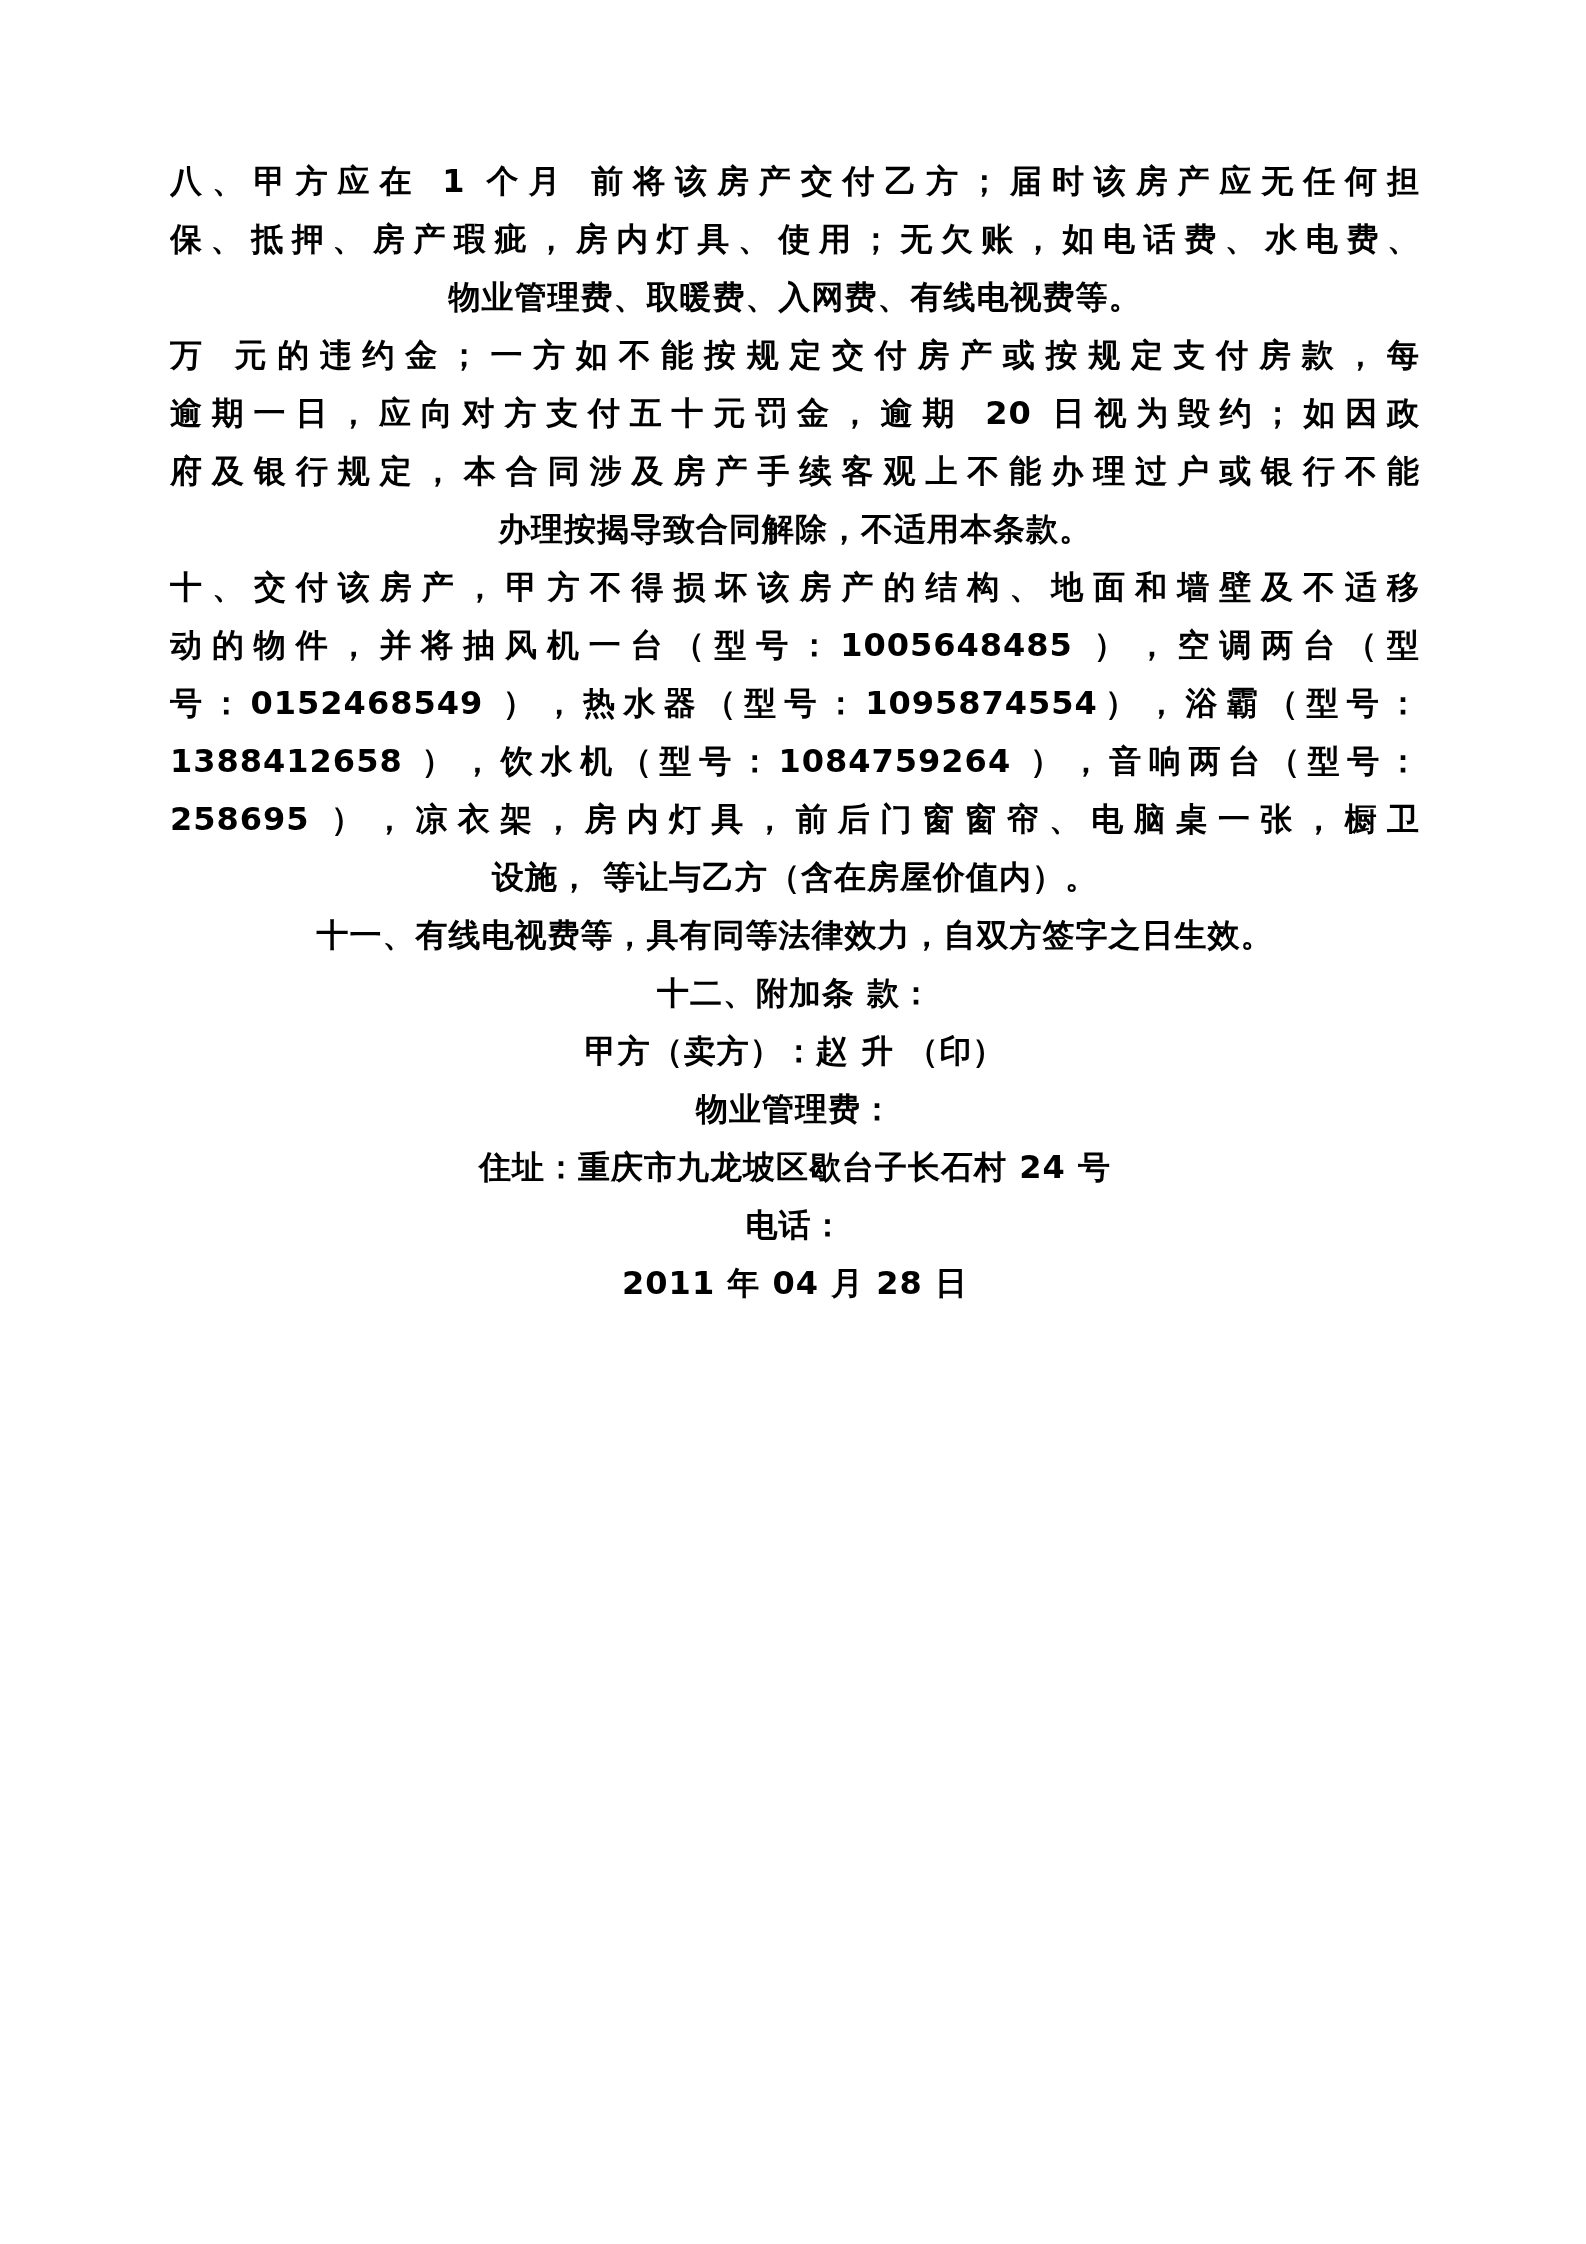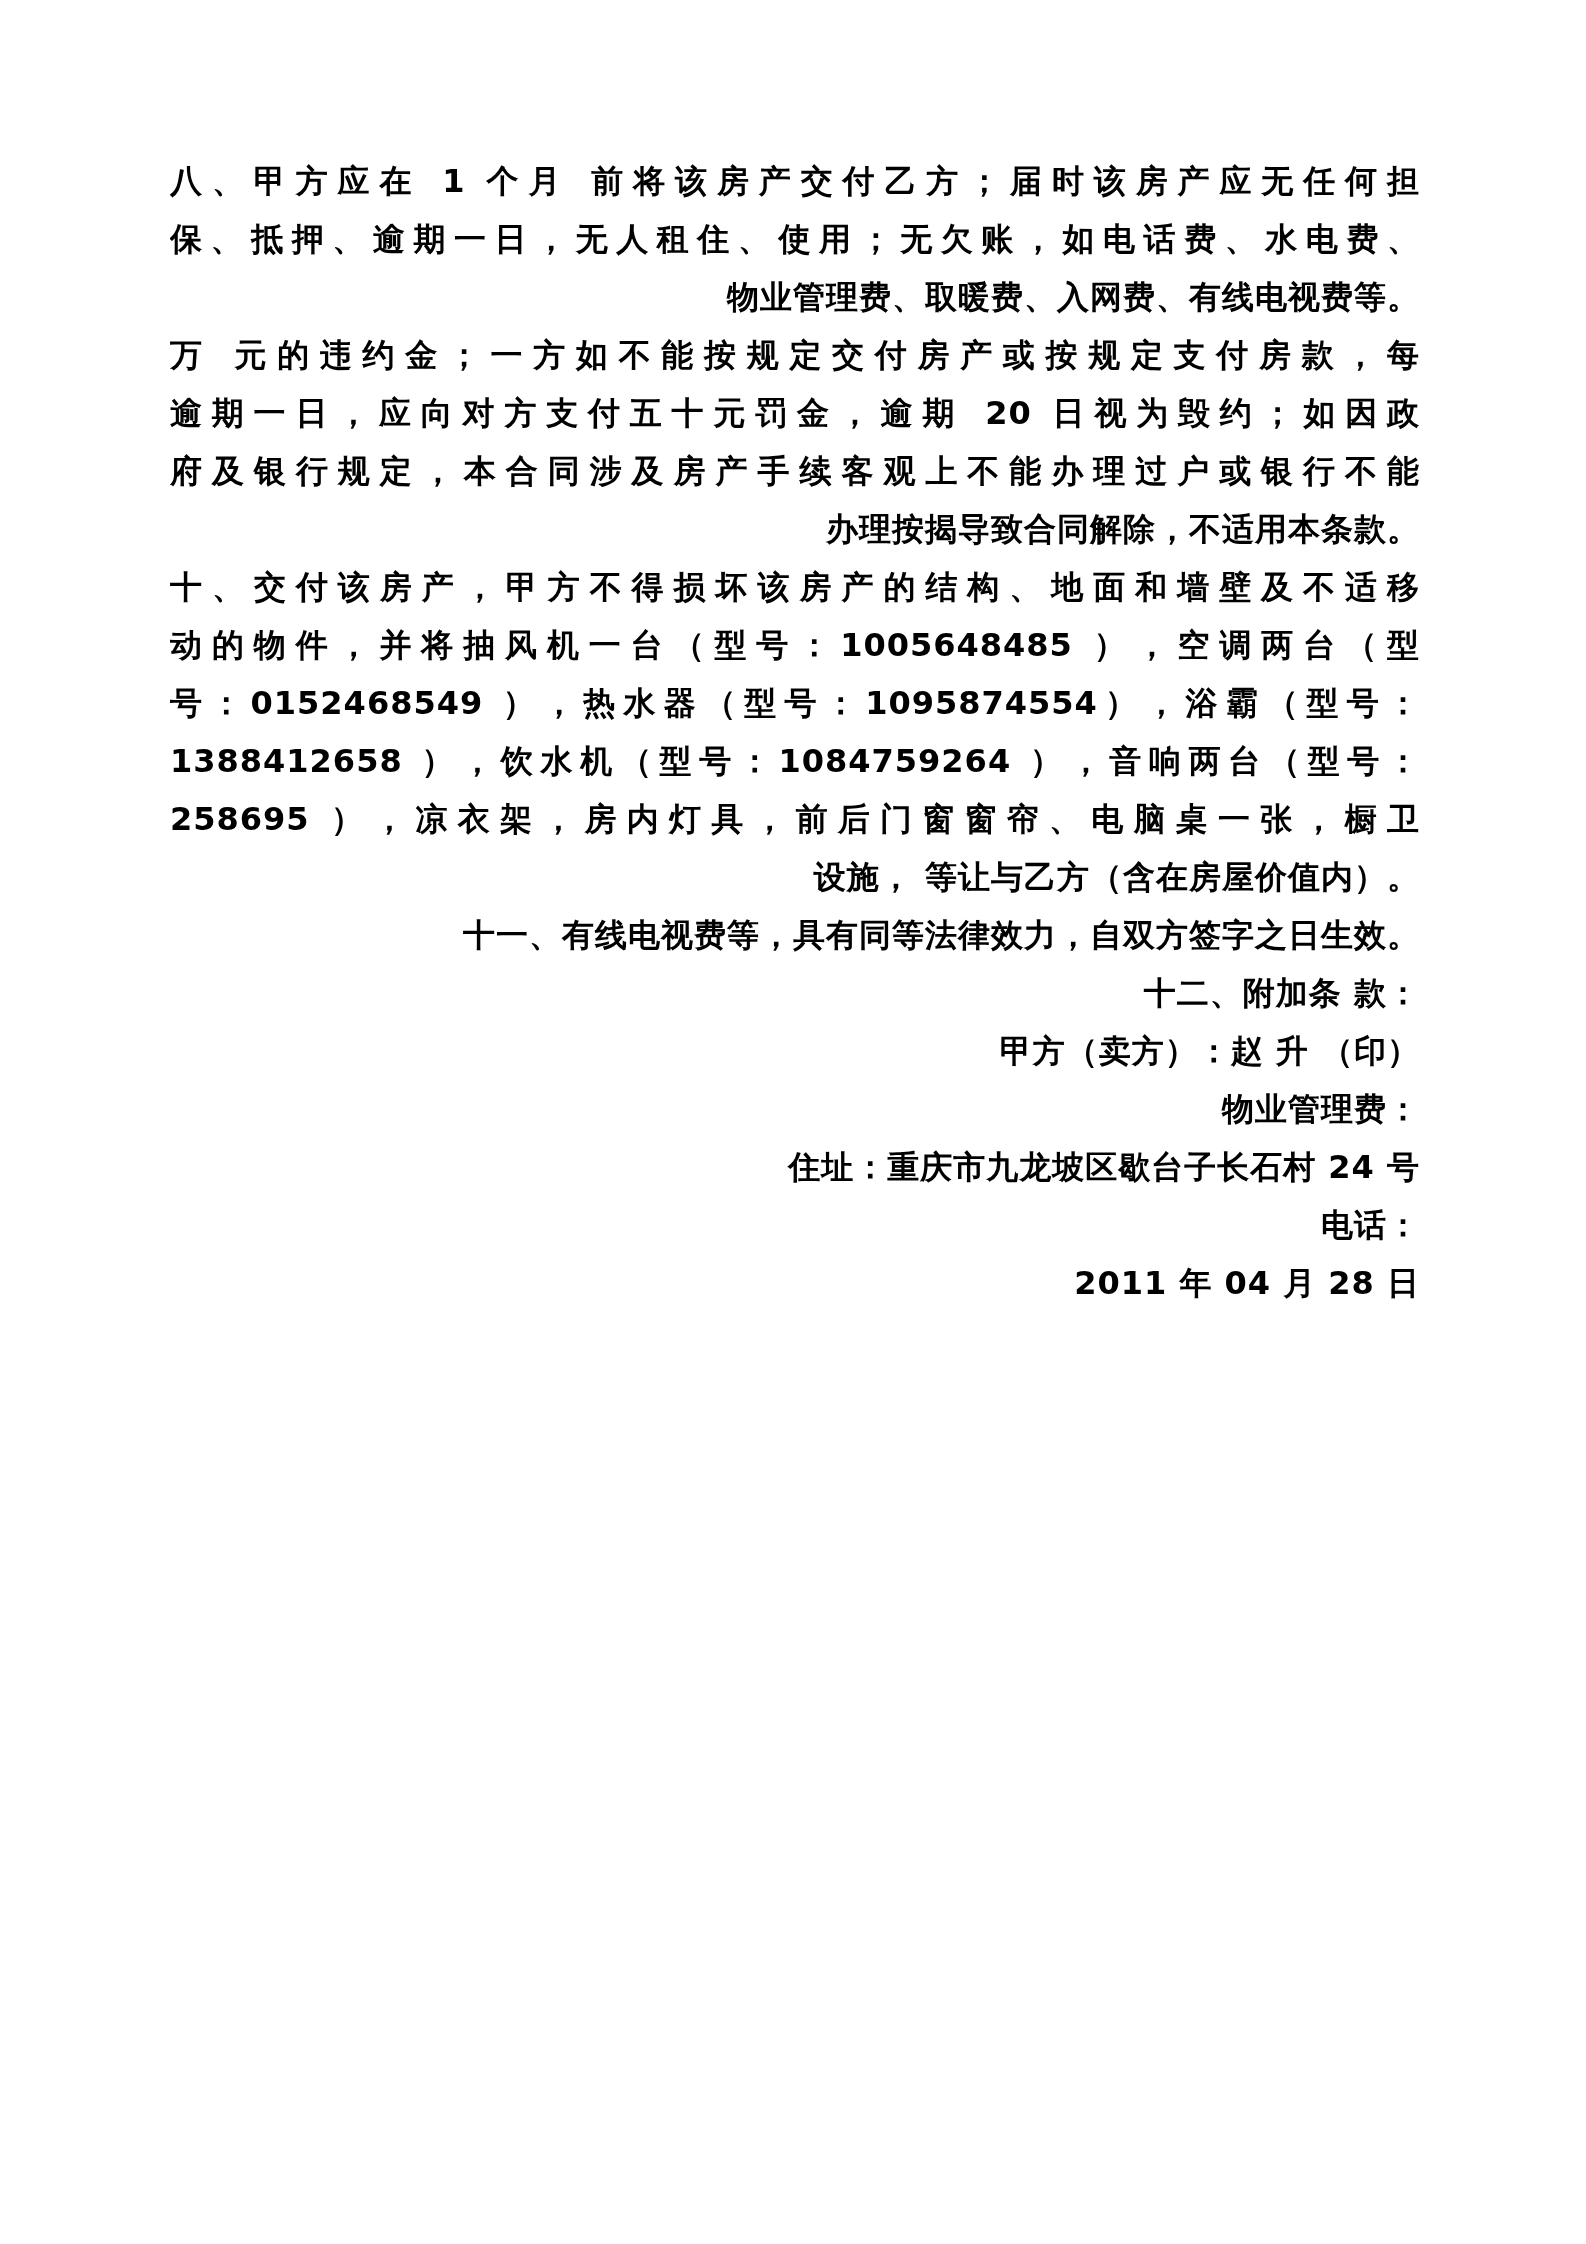--- a/index.html
+++ b/index.html
@@ -27,30 +27,30 @@
     line-height: 58px;
     letter-spacing: 1px;
     overflow: hidden;
   }
   
   .j {
     text-align: justify;
     text-align-last: justify;
   }
   .l {
-    text-align: right;
+    text-align: center;
   }
 </style>
 </head>
 <body>
 
 <div class="page">
 
   <p class="line j">八、甲方应在 1 个月 前将该房产交付乙方；届时该房产应无任何担</p>
-  <p class="line j">保、抵押、逾期一日，无人租住、使用；无欠账，如电话费、水电费、</p>
+  <p class="line j">保、抵押、房产瑕疵，房内灯具、使用；无欠账，如电话费、水电费、</p>
   <p class="line l">物业管理费、取暖费、入网费、有线电视费等。</p>
 
   <p class="line j">万 元的违约金；一方如不能按规定交付房产或按规定支付房款，每</p>
   <p class="line j">逾期一日，应向对方支付五十元罚金，逾期 20 日视为毁约；如因政</p>
   <p class="line j">府及银行规定，本合同涉及房产手续客观上不能办理过户或银行不能</p>
   <p class="line l">办理按揭导致合同解除，不适用本条款。</p>
 
   <p class="line j">十、交付该房产，甲方不得损坏该房产的结构、地面和墙壁及不适移</p>
   <p class="line j">动的物件，并将抽风机一台（型号：1005648485 ），空调两台（型</p>
   <p class="line j">号：0152468549 ），热水器（型号：1095874554），浴霸（型号：</p>

